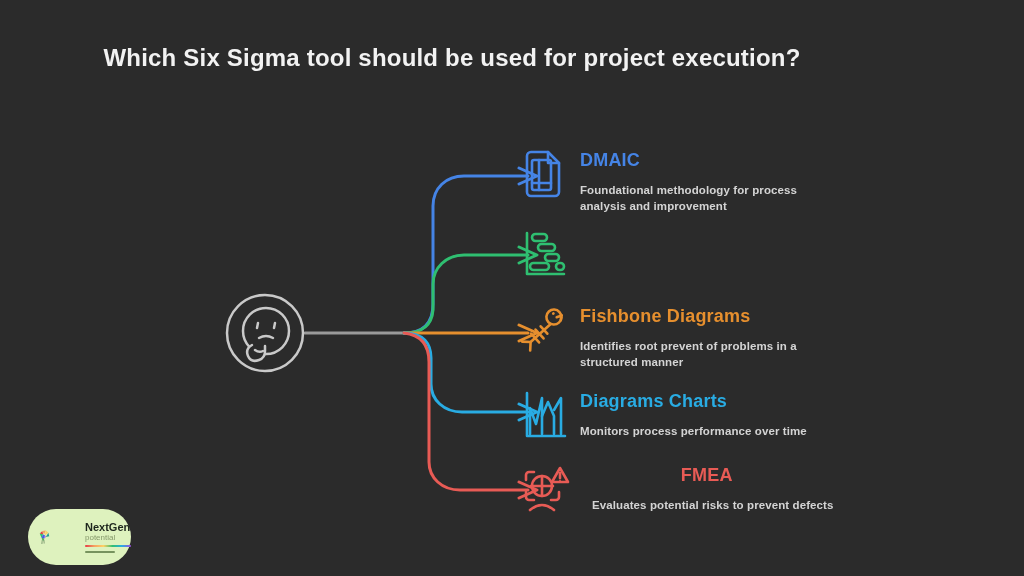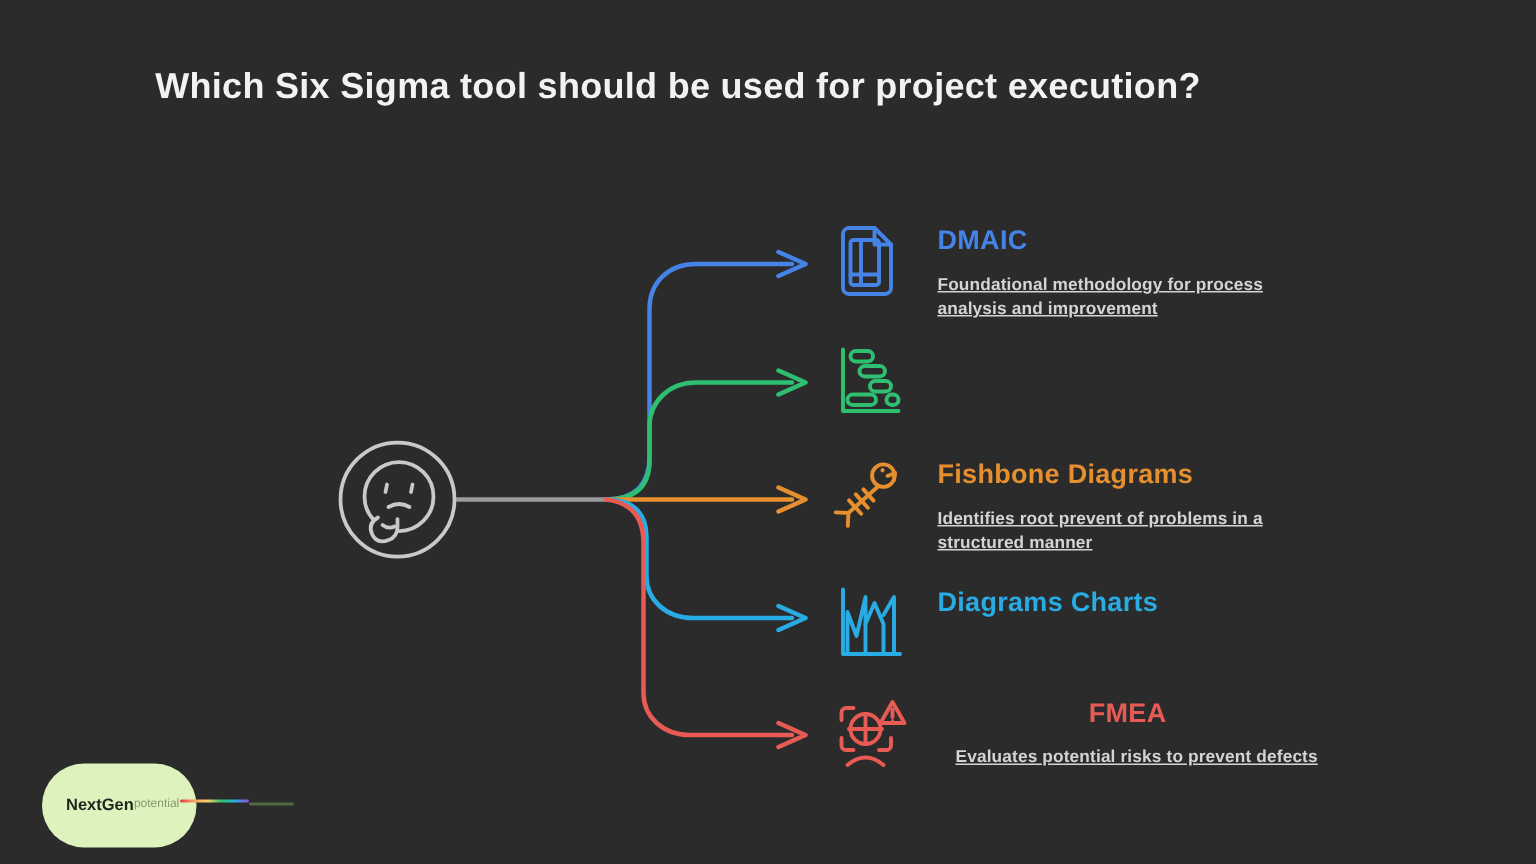--- a/index.html
+++ b/index.html
@@ -11,41 +11,41 @@
     overflow:hidden;
   }
   .stage { position:absolute; inset:0; }
   .title {
     position:absolute; top:44px; left:0; width:904px;
     text-align:center; font-size:24px; font-weight:bold;
     color:#f2f2f2; letter-spacing:0.2px;
   }
   .connectors { position:absolute; left:0; top:0; width:1024px; height:576px; }
   .center-node { position:absolute; left:225px; top:293px; width:80px; height:80px; }
-  .row { position:absolute; left:552px; display:flex; gap:19px; }
+  .row { position:absolute; left:517px; display:flex; gap:9px; }
   .icon { width:54px; height:54px; flex:0 0 54px; }
   .icon svg { width:54px; height:54px; display:block; }
   .item-title { font-size:18px; font-weight:bold; letter-spacing:0.2px; }
   .item-desc {
     margin-top:11px; font-size:11.5px; font-weight:bold;
-    color:#d4d4d4; line-height:1.4; letter-spacing:0.1px;text-decoration:underline;
+    color:#d4d4d4; line-height:1.4; letter-spacing:0.1px;
   }
   .r1 { top:147px; } .r1 .item-desc { max-width:250px; }
   .r2 { top:227px; } .r2 .item-desc { max-width:272px; }
   .r3 { top:303px; } .r3 .item-desc { max-width:252px; }
   .r4 { top:388px; } .r4 .item-desc { max-width:300px; }
   .r5 { top:462px;text-align:center; } .r5 .item-desc { max-width:300px;padding-left:12px; }
   .r1 .text, .r2 .text, .r3 .text, .r4 .text, .r5 .text { padding-top:3px; }
 
   .logo-pill {
     position:absolute; left:28px; top:509px; width:103px; height:56px;
     background:#def2be; border-radius:28px;
     display:flex; align-items:center; padding-left:10px; gap:6px;
   }
-  .brand-text { display:flex; flex-direction:row; }
+  .brand-text { display:flex; flex-direction:column;margin-left:28px; }
   .brand-name { font-size:11px; font-weight:bold; color:#1d261d; line-height:1.1; }
   .brand-sub  { font-size:8px; color:#86996b; line-height:1.2; }
   .brand-line {
     width:46px; height:2px; margin-top:2px; border-radius:1px;
     background:linear-gradient(90deg,#e63946,#f4a261,#ffd166,#2fbf71,#29ace3,#9d4edd);
   }
   .brand-tag { width:30px; height:2px; margin-top:4px; background:#5c7a46; opacity:0.8; border-radius:1px; }
 </style>
 </head>
 <body>
@@ -125,20 +125,21 @@
     <div class="icon" style="color: rgb(41, 172, 227);">
       <svg viewBox="0 0 54 54" fill="none" stroke="currentColor" stroke-width="2.6" stroke-linecap="round" stroke-linejoin="round">
         <path d="M10,5 V48 H48"></path>
         <path d="M13,46 L13,20 L19,36 L25,10 L25,46"></path>
         <path d="M25,28 L31,14 L37,28 L37,46"></path>
         <path d="M37,22 L44,10 L44,46"></path>
       </svg>
     </div>
     <div class="text">
       <div class="item-title" style="color: rgb(41, 172, 227);">Diagrams Charts</div>
+      <div class="item-desc">Monitors process performance over time</div>
     </div>
   </div>
 
   <div class="row r5">
     <div class="icon" style="color: rgb(232, 91, 85);">
       <svg viewBox="0 0 54 54" fill="none" stroke="currentColor" stroke-width="2.6" stroke-linecap="round" stroke-linejoin="round">
         <path d="M9,18 V13 a3,3 0 0 1 3,-3 h5"></path>
         <path d="M9,30 v5 a3,3 0 0 0 3,3 h5"></path>
         <path d="M42,30 v5 a3,3 0 0 1 -3,3 h-5"></path>
         <circle cx="25" cy="24" r="10"></circle>

